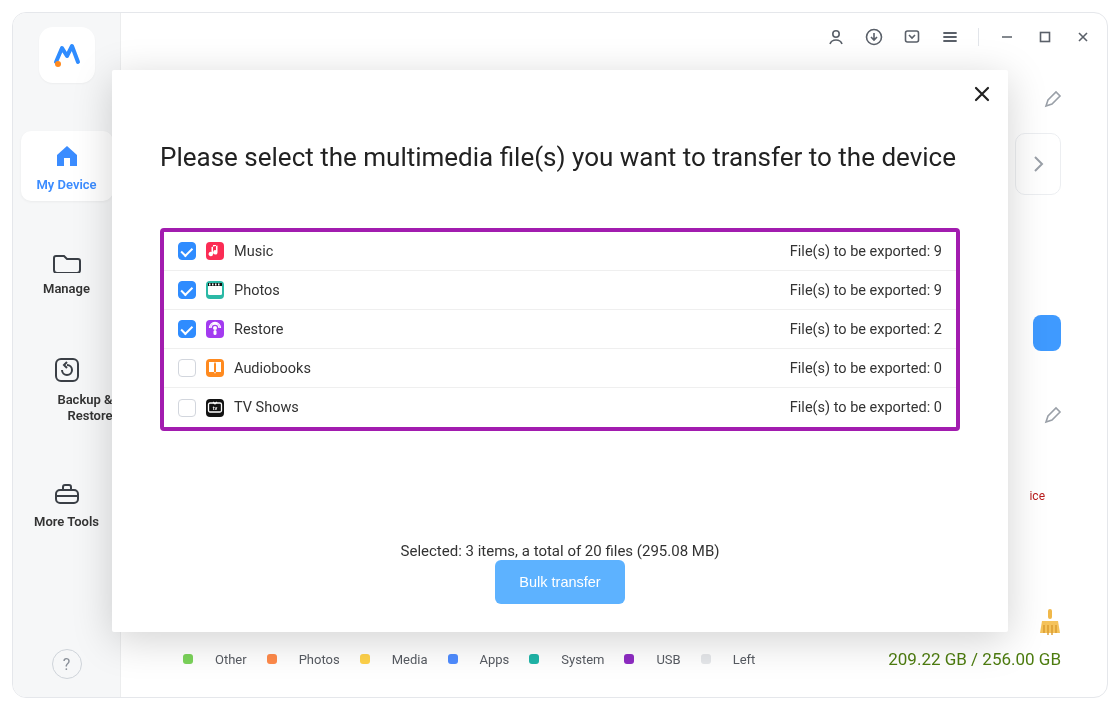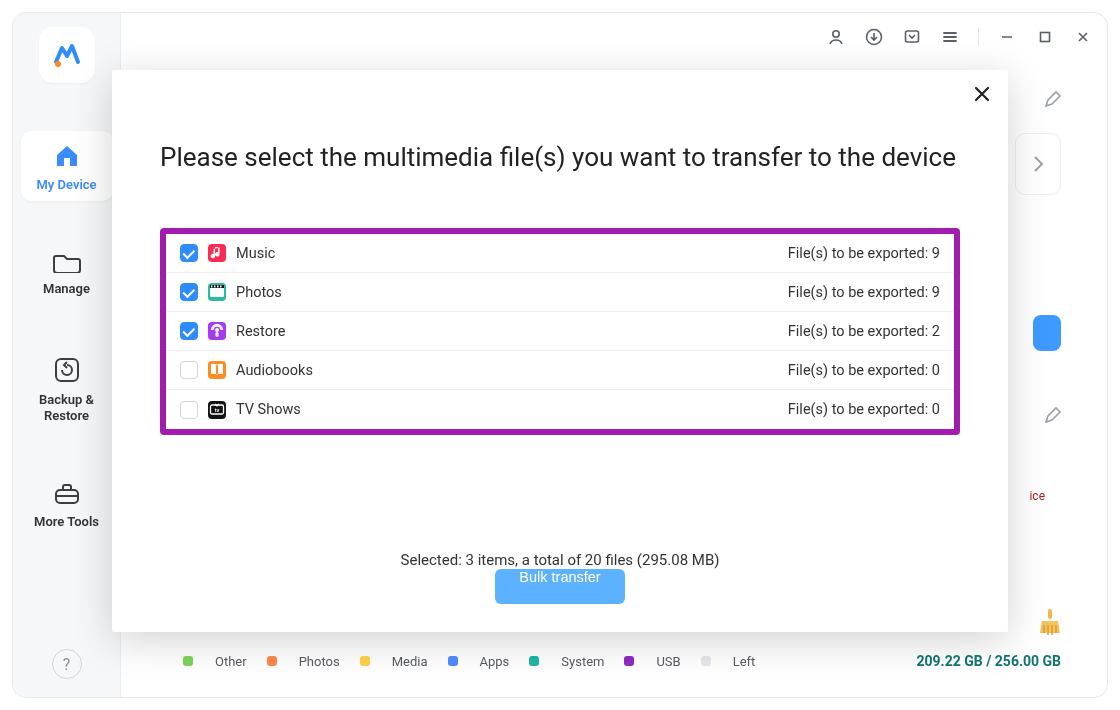--- a/index.html
+++ b/index.html
@@ -35,21 +35,21 @@
   .sb-item {
     width:92px; display:flex; flex-direction:column; align-items:center;
     padding:12px 0 8px; margin-bottom:38px; border-radius:10px;
     cursor:pointer; font-size:13px; color:#333; font-weight:600;
   }
   .sb-item.active {
     background:#fff; color:#3b8cff;
     box-shadow:0 1px 3px rgba(0,0,0,0.05);
   }
   .sb-icon { margin-bottom:8px; }
-  .sb-label { text-align:center; line-height:1.25; }
+  .sb-label { text-align:right; line-height:1.25; }
   .help-btn {
     position:absolute; left:0; right:0; bottom:18px;
     display:flex; justify-content:center;
   }
   .help-circle {
     width:30px; height:30px; border-radius:50%;
     border:1.5px solid #cfd4da; display:flex; align-items:center; justify-content:center;
     color:#8a9099; font-size:16px;
   }
 
@@ -78,21 +78,21 @@
   .bg-text-ice { position:absolute; right:62px; top:476px; color:#b91c1c; font-size:12px;}
 
   .footer {
     position:absolute; left:170px; right:46px; bottom:28px;
     display:flex; align-items:center; justify-content:space-between;
     font-size:13px; color:#575b62;
   }
   .legend { display:flex; align-items:center; gap:20px; }
   .lg { display:flex; align-items:center; gap:22px; }
   .dot { width:10px; height:10px; border-radius:3px; }
-  .storage { color:#0f766e; font-size:14px;font-weight:bold;}
+  .storage { color:#4d7c0f; font-size:17px;}
   .brush { position:absolute; right:44px; bottom:60px; }
 
   
   .modal {
     position:absolute; left:112px; right:112px; top:70px; bottom:78px;
     background:#fff;
     border-radius:2px;
     box-shadow:0 8px 40px rgba(0,0,0,0.18);
     padding:0;
   }
@@ -100,21 +100,21 @@
     position:absolute; right:14px; top:12px; width:24px; height:24px;
     display:flex; align-items:center; justify-content:center; cursor:pointer;
     color:#222;
   }
   .modal-title {
     padding:72px 48px 0 48px;
     font-size:26px;
     color:#222;
   }
   .list {
-    margin:56px 48px 0; border:6px solid #a21caf; border-radius:4px; overflow:hidden;
+    margin:56px 48px 0; border:4px solid #a21caf; border-radius:4px; overflow:hidden;
   }
   .row {
     display:flex; align-items:center; height:39px;
     border-bottom:1px solid #efefef; padding:0 14px;
     font-size:14.5px; color:#333;
   }
   .row:last-child { border-bottom:none; }
   .cb {
     width:18px; height:18px; border-radius:4px; margin-right:10px;
     border:1.5px solid #d2d6dd; display:flex; align-items:center; justify-content:center;
@@ -127,22 +127,22 @@
   }
   .cat-ic { width:18px; height:18px; border-radius:4px; margin-right:10px; flex-shrink:0; display:flex; align-items:center; justify-content:center;}
   .cat-name { flex:1; }
   .cat-export { color:#333; }
   .modal-footer {
     position:absolute; left:48px; right:48px; bottom:28px;
     display:flex; align-items:center; justify-content:space-between;flex-direction:column;
   }
   .sel-summary { font-size:15px; color:#333; }
   .bulk-btn {
-    height:35px; padding:0 24px; border-radius:6px;
-    background:#5db2ff; color:#fff; font-size:14.5px; display:flex; 
+    height:44px; padding:0 24px; border-radius:6px;
+    background:#5db2ff; color:#fff; font-size:14.5px; display:flex; align-items:center;
     cursor:pointer; border:none;
   }
 
   svg { display:block; }
 </style>
 </head>
 <body>
 
 <div class="window">
 

